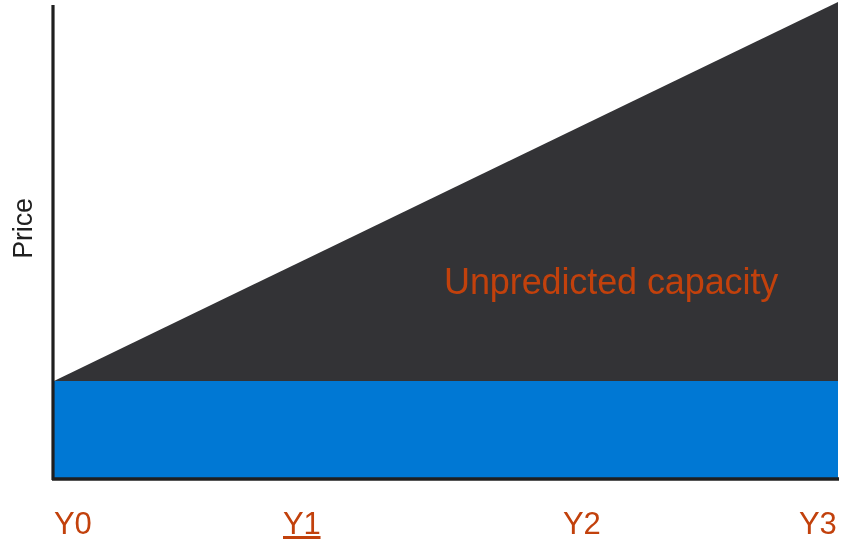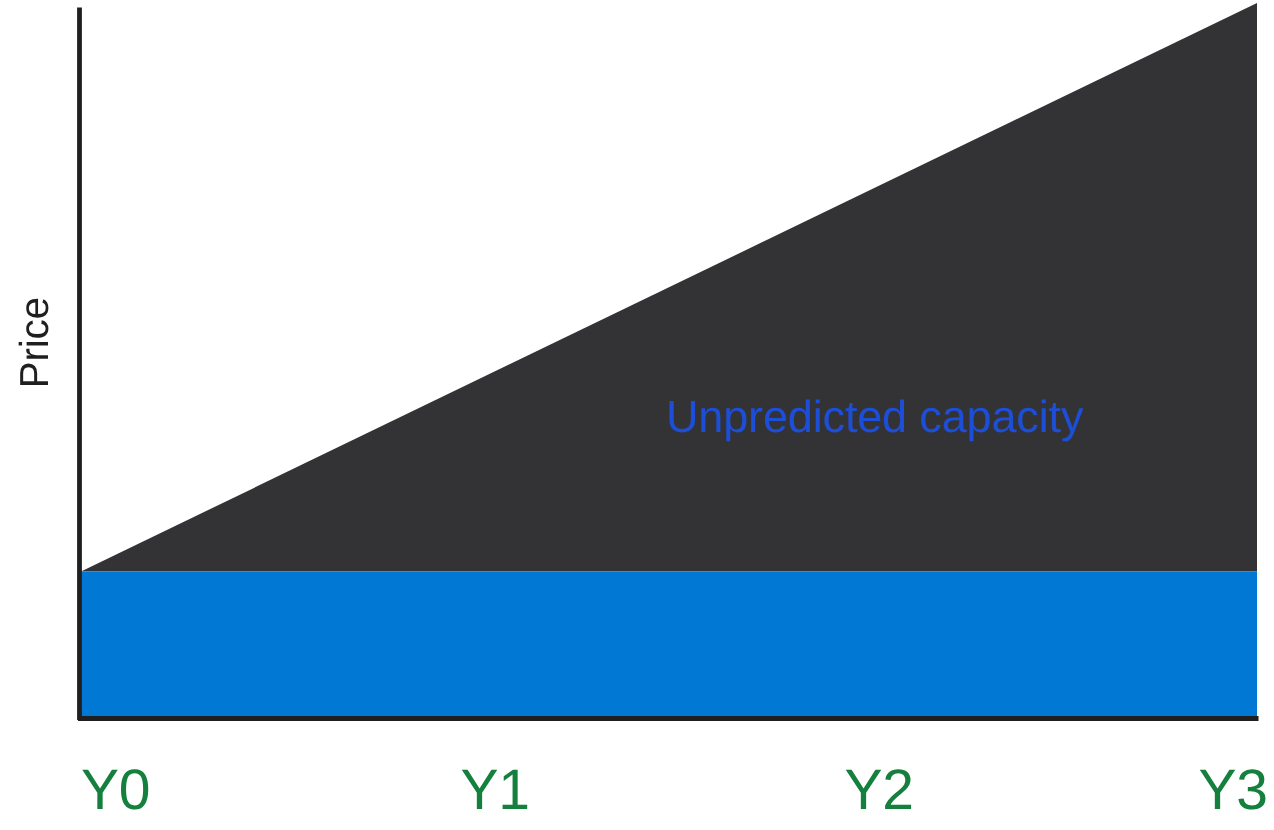--- a/index.html
+++ b/index.html
@@ -50,47 +50,47 @@
     left: 0;
     top: 0;
     width: 849px;
     height: 553px;
     display: block;
   }
 
   
   .series-label {
     position: absolute;
-    color: #1d4ed8;
-    font-size: 30px;
+    color: #c2410c;
+    font-size: 36px;
     line-height: 1;
     white-space: nowrap;
     letter-spacing: -0.1px;
   }
   #label-unpredicted {
     left: 444px;
     top: 264px;
   }
   #label-predicted {
     left: 466px;
     top: 413px;
   }
 
   
   .x-tick-label {
     position: absolute;
     top: 508px;
-    color: #15803d;
-    font-size: 38px;
+    color: #c2410c;
+    font-size: 31px;
     line-height: 1;
     white-space: nowrap;
     letter-spacing: -0.2px;
   }
   #x-tick-0 { left: 54px; }
-  #x-tick-1 { left: 307px; }
+  #x-tick-1 { left: 283px; text-decoration: underline; }
   #x-tick-2 { left: 563px; }
   #x-tick-3 { left: 799px; text-align: right; }
 </style>
 </head>
 <body>
 
 <div id="chart-root">
 
   <div id="y-axis-title">
     <span>Price</span>

